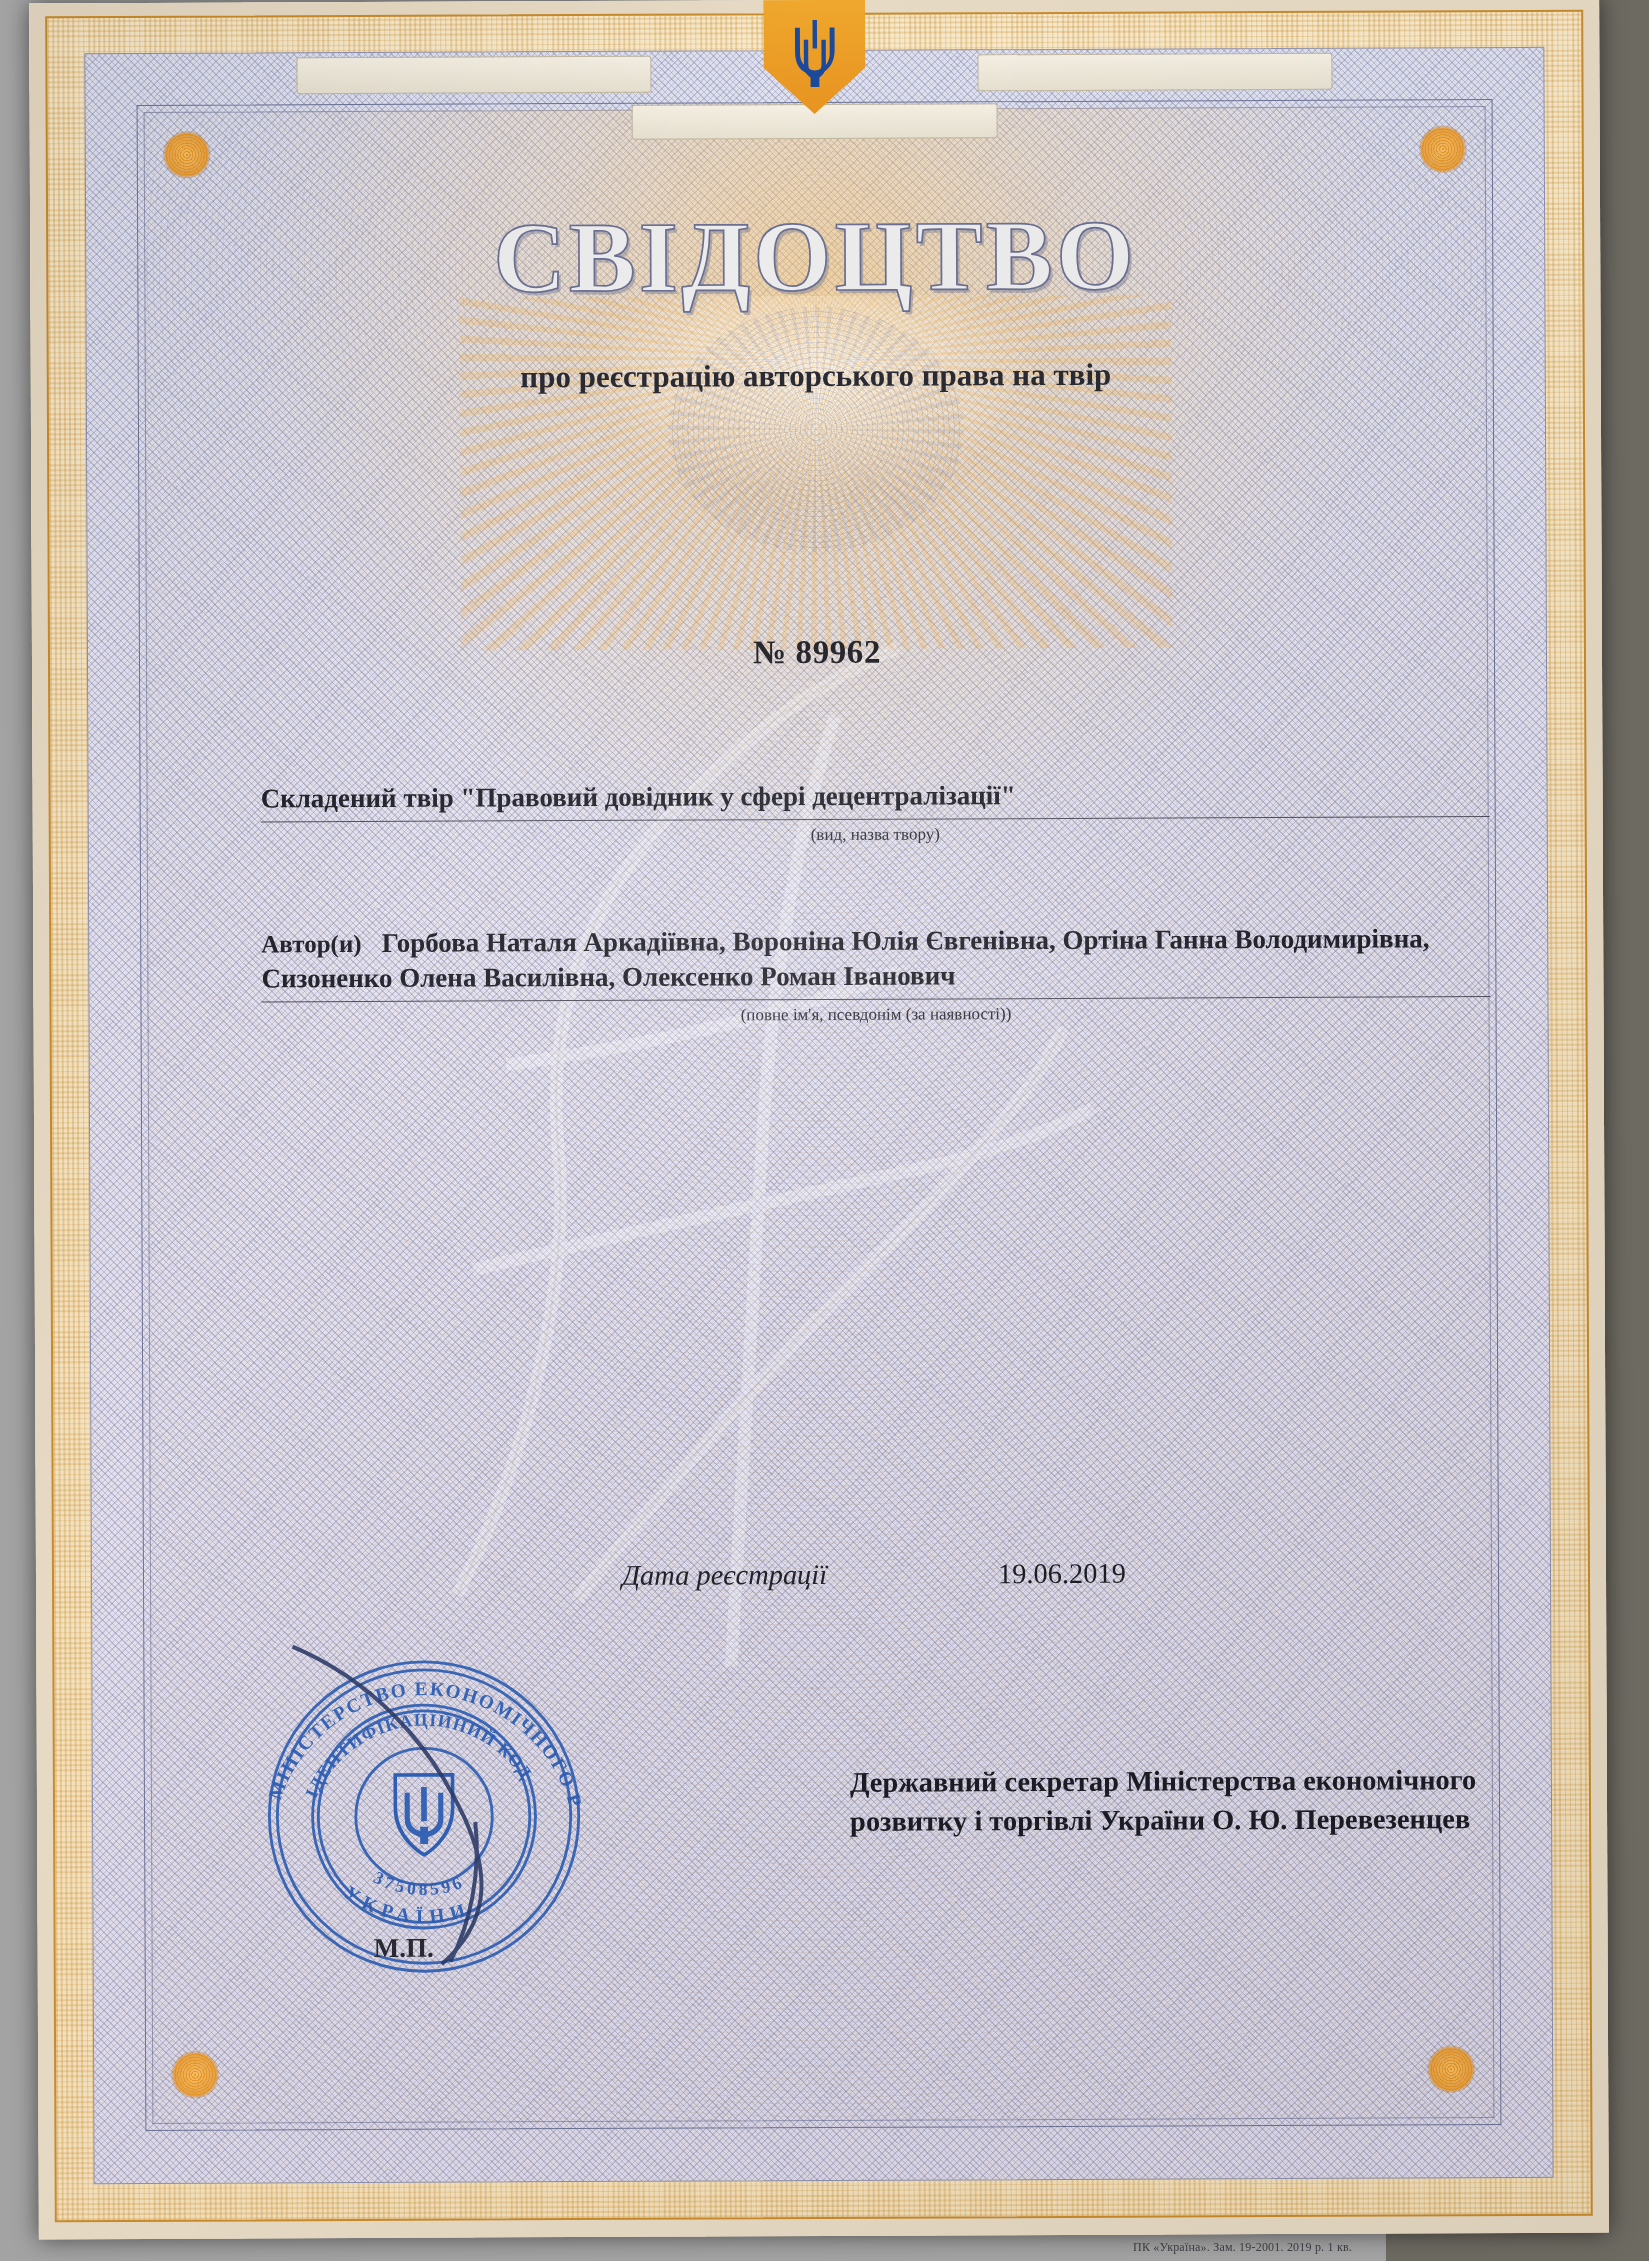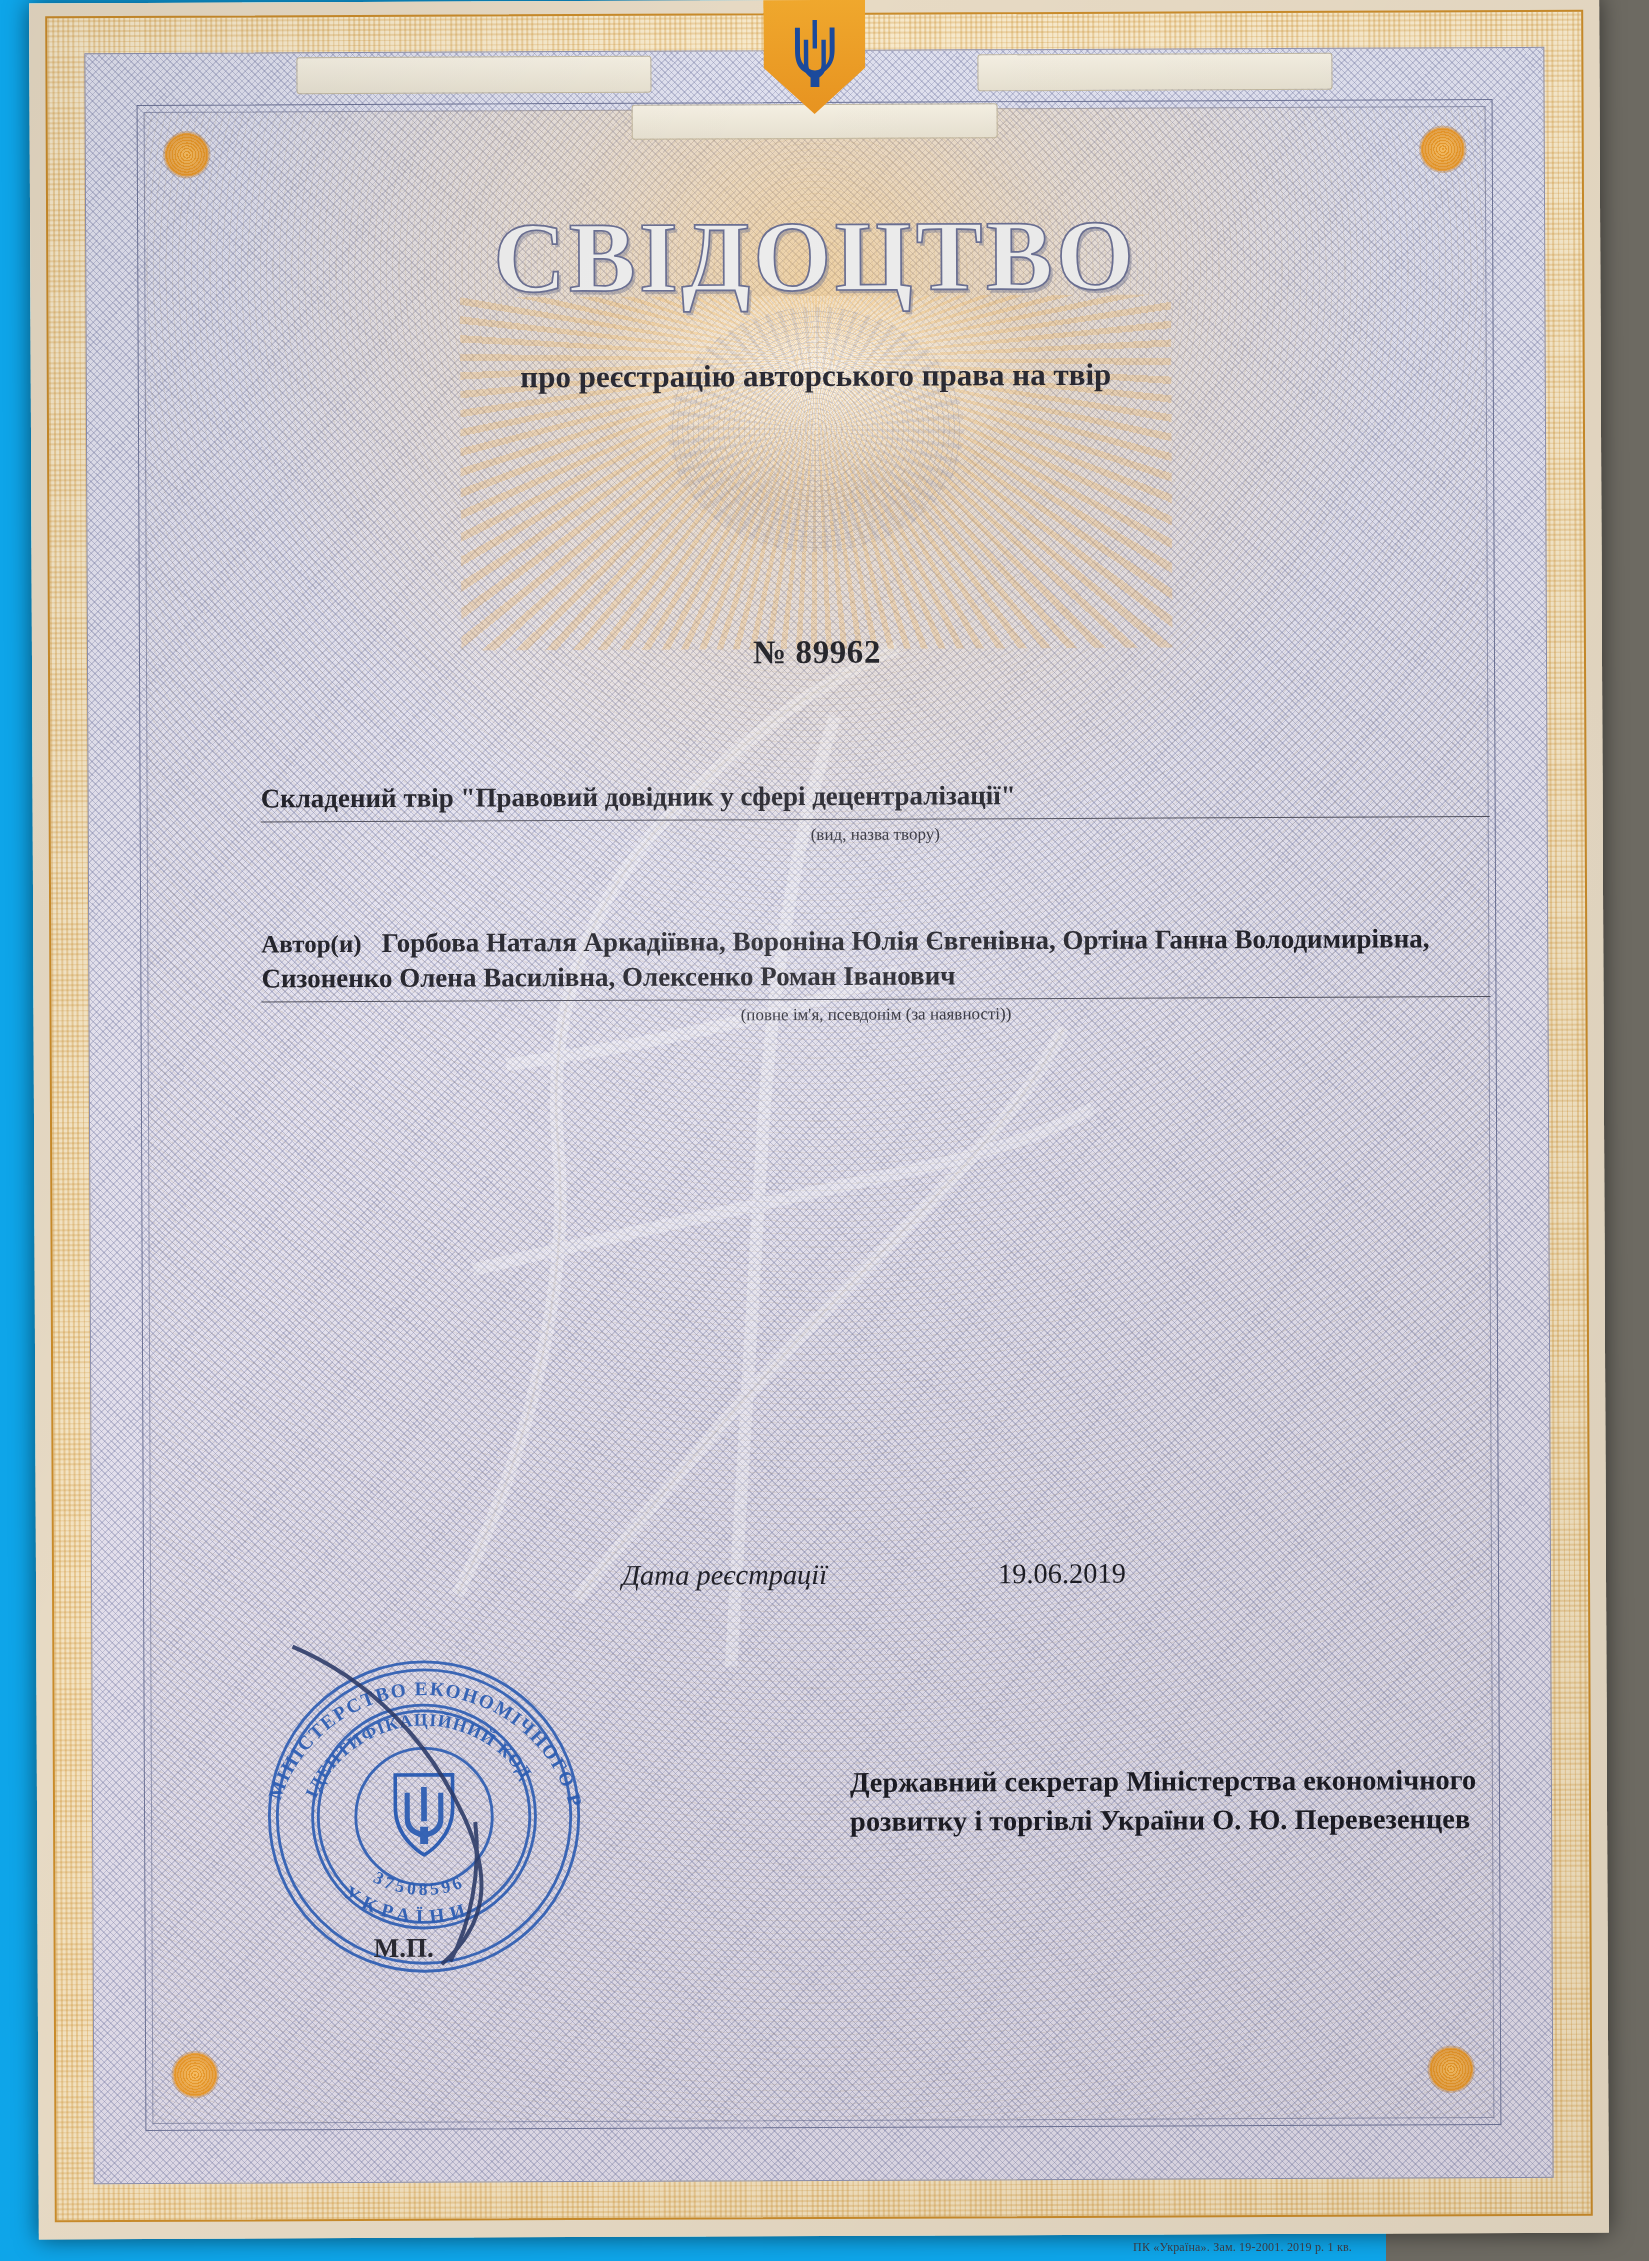--- a/index.html
+++ b/index.html
@@ -12,21 +12,21 @@
     height: 2261px;
     overflow: hidden;
     font-family: "Liberation Serif", serif;
   }
 
   
   #page {
     position: relative;
     width: 1386px;
     height: 2261px;
-    background: #0ea5e9;
+    background: #a3a3a3;
   }
 
   .paper {
     position: absolute;
     left: 34px;
     top: 0px;
     width: 1570px;
     height: 2236px;
     background:
       radial-gradient(ellipse 796px 512px at 50% 36%, #fdf6e4 0%, #f6ead2 38%, #efe2cb 62%, #e7dac4 100%),

